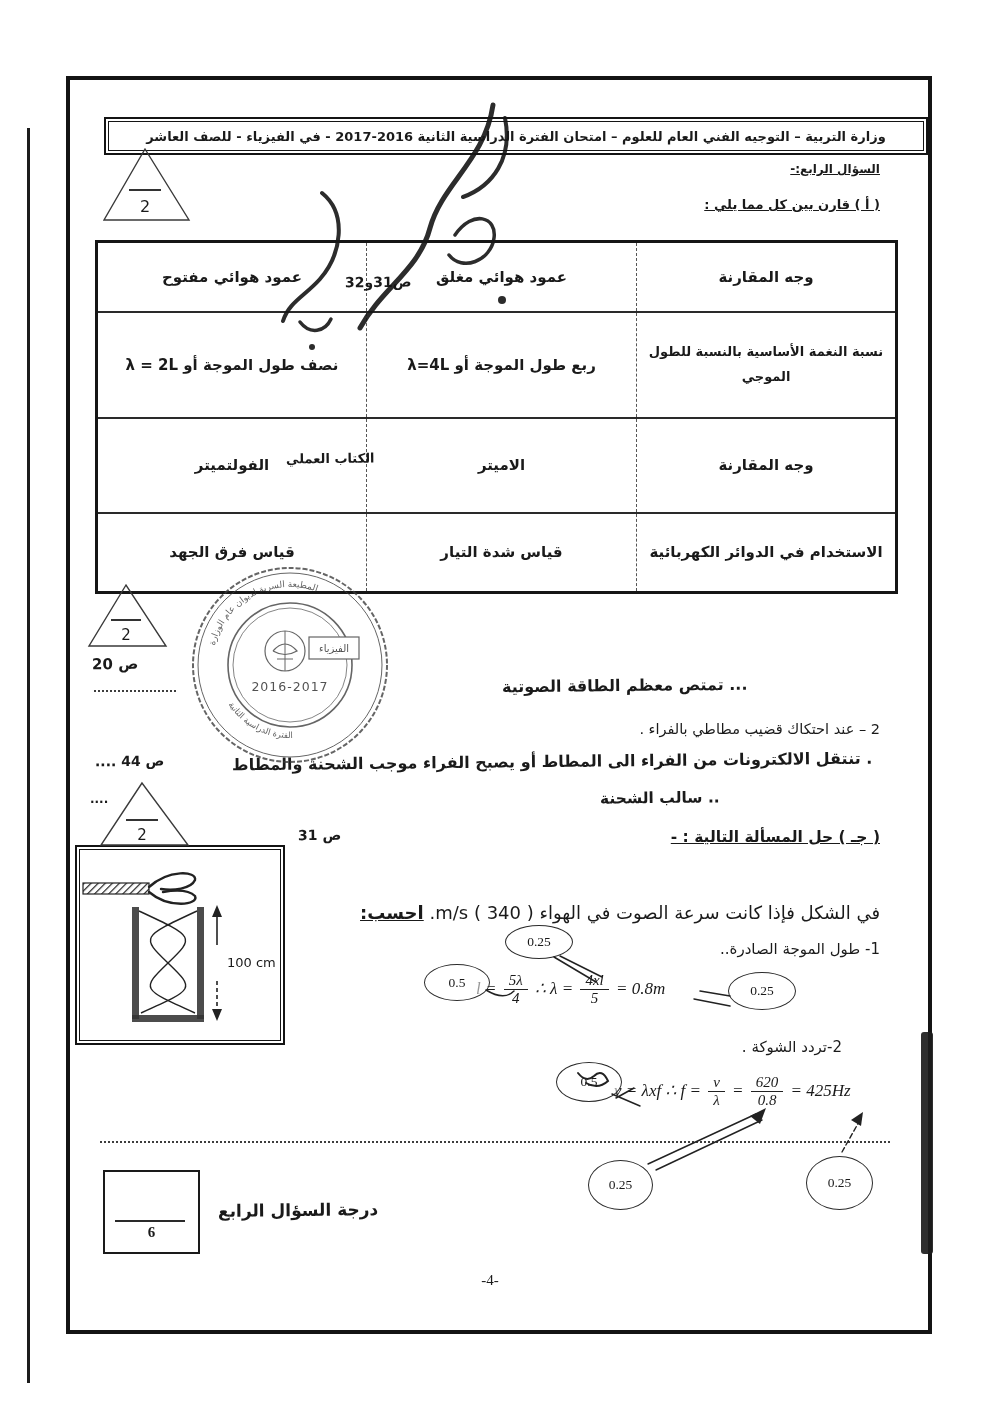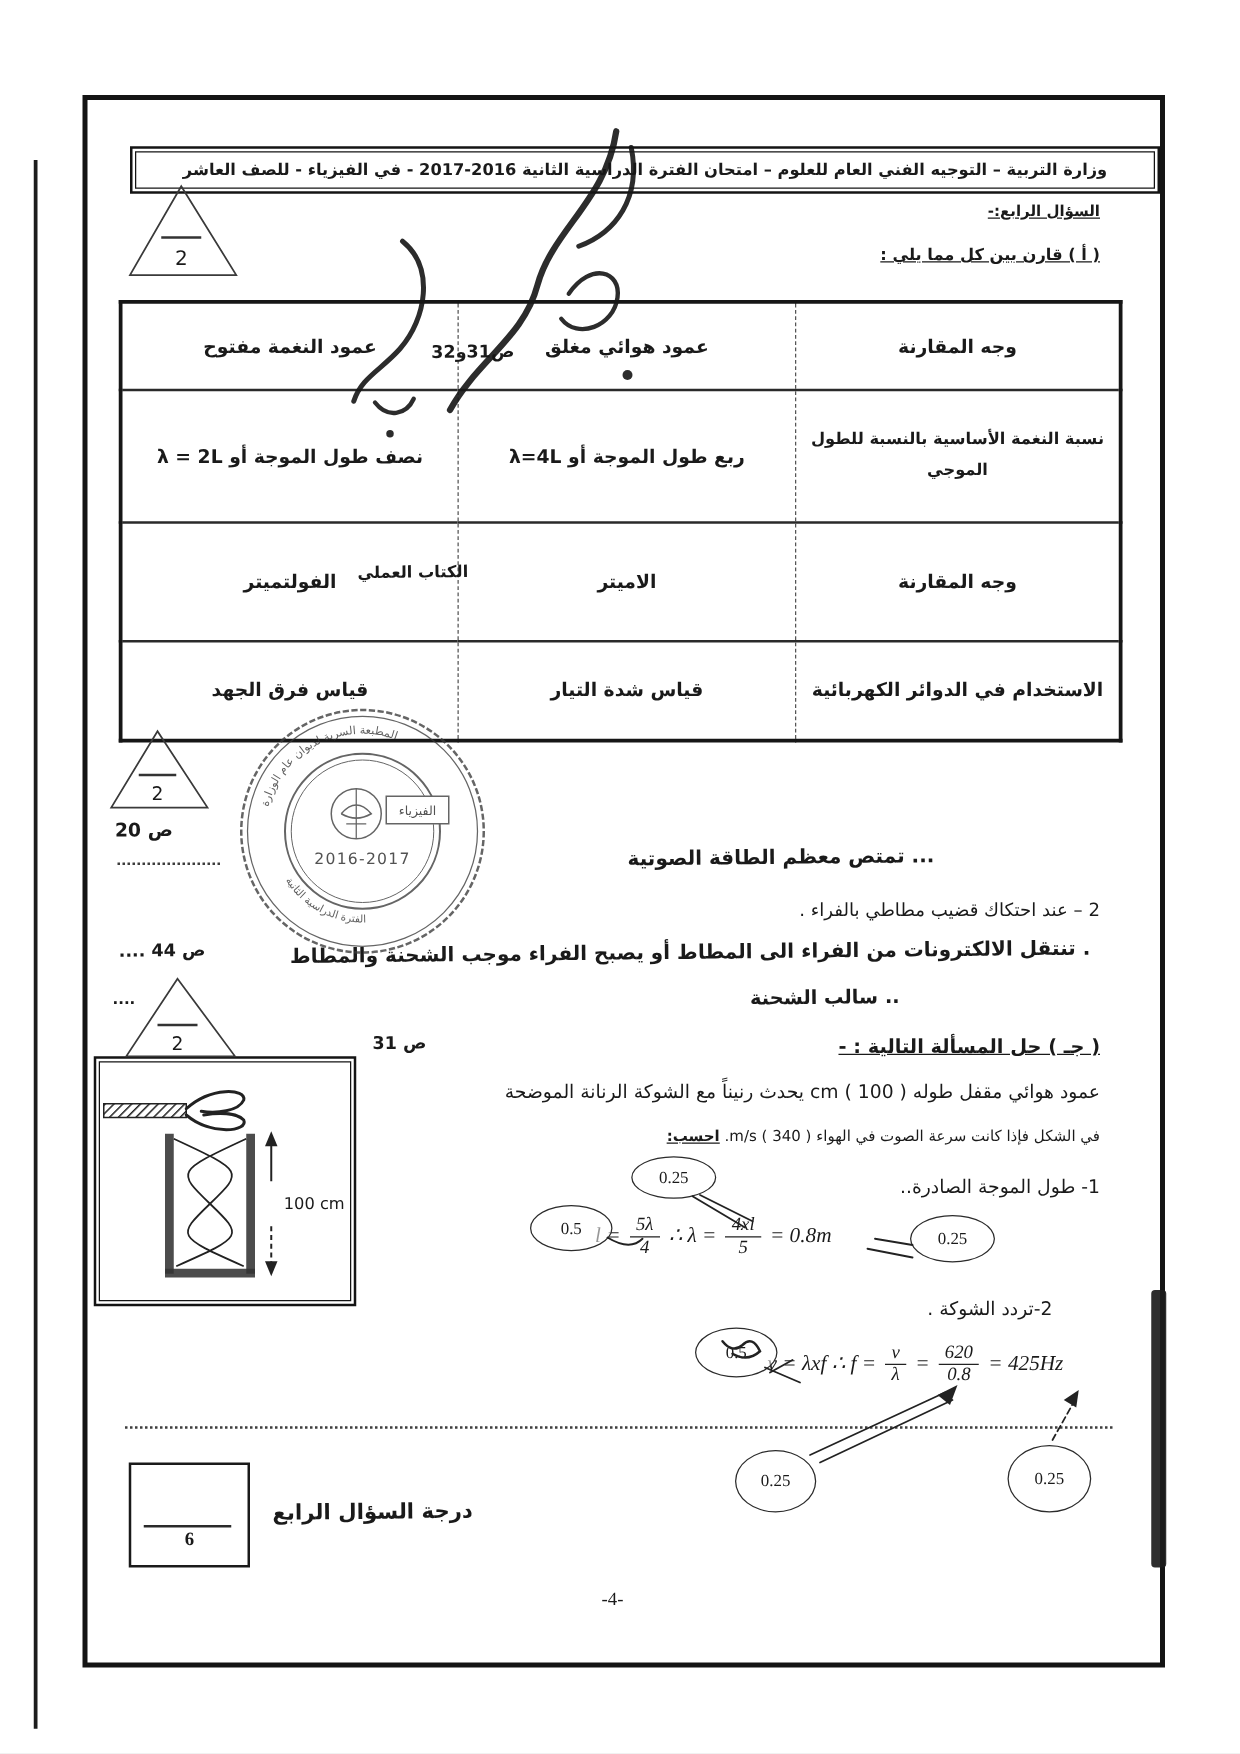--- a/index.html
+++ b/index.html
@@ -53,21 +53,21 @@
   <table class="cmp abs" style="left:95px;top:240px;">
     <colgroup>
         <col style="width:260px">
         <col style="width:270px">
         <col style="width:270px">
       </colgroup>
     <tbody>
         <tr style="height:70px">
       <td>وجه المقارنة</td>
       <td>عمود هوائي مغلق</td>
-      <td>عمود النغمة مفتوح</td>
+      <td>عمود هوائي مفتوح</td>
     </tr>
     <tr style="height:106px">
       <td class="small">نسبة النغمة الأساسية بالنسبة للطول الموجي</td>
       <td>ربع طول الموجة أو λ=4L</td>
       <td>نصف طول الموجة أو λ = 2L</td>
     </tr>
     <tr style="height:95px">
       <td>وجه المقارنة</td>
       <td>الاميتر</td>
       <td>الفولتميتر</td>
@@ -88,22 +88,21 @@
   <div class="abs rtl hand" style="right:120px;top:752px;font-size:16px;white-space:nowrap;">. تنتقل الالكترونات من الفراء الى المطاط أو يصبح الفراء موجب الشحنة والمطاط</div>
   <div class="abs rtl hand" style="left:95px;top:753px;font-size:14px;">ص 44 ....</div>
   <div class="abs rtl hand" style="right:272px;top:789px;font-size:15.5px;">.. سالب الشحنة</div>
   <div class="abs" style="left:90px;top:792px;font-size:12px;font-weight:bold;">....</div>
 
   <div class="abs rtl hand" style="left:92px;top:655px;font-size:15px;">ص 20</div>
   <div class="abs dotline" style="left:94px;top:690px;width:82px;"></div>
 
   <div class="abs rtl bold u" style="right:112px;top:828px;font-size:15.5px;">( جـ ) حل المسألة التالية : -</div>
   <div class="abs rtl hand" style="left:298px;top:827px;font-size:14px;">ص 31</div>
-  <div class="abs rtl" style="right:112px;top:864px;font-size:15px;">عمود هوائي مقفل طوله cm ( 100 ) يحدث رنيناً مع الشوكة الرنانة الموضحة</div>
-  <div class="abs rtl" style="right:112px;top:902px;font-size:12px;">
+  <div class="abs rtl" style="right:112px;top:902px;font-size:18px;">
     <span>في الشكل فإذا كانت سرعة الصوت في الهواء m/s ( 340 ).</span>
     <span class="bold u">احسب:</span>
   </div>
   <div class="abs rtl" style="right:112px;top:940px;font-size:15px;">1- طول الموجة الصادرة..</div>
   <div class="abs rtl" style="right:150px;top:1038px;font-size:15px;">2-تردد الشوكة .</div>
 
   <div class="abs math" style="left:476px;top:972px;">
     <span>l</span>
     <span>=</span>
     <span class="frac"><span class="n">5λ</span><span>4</span></span>

